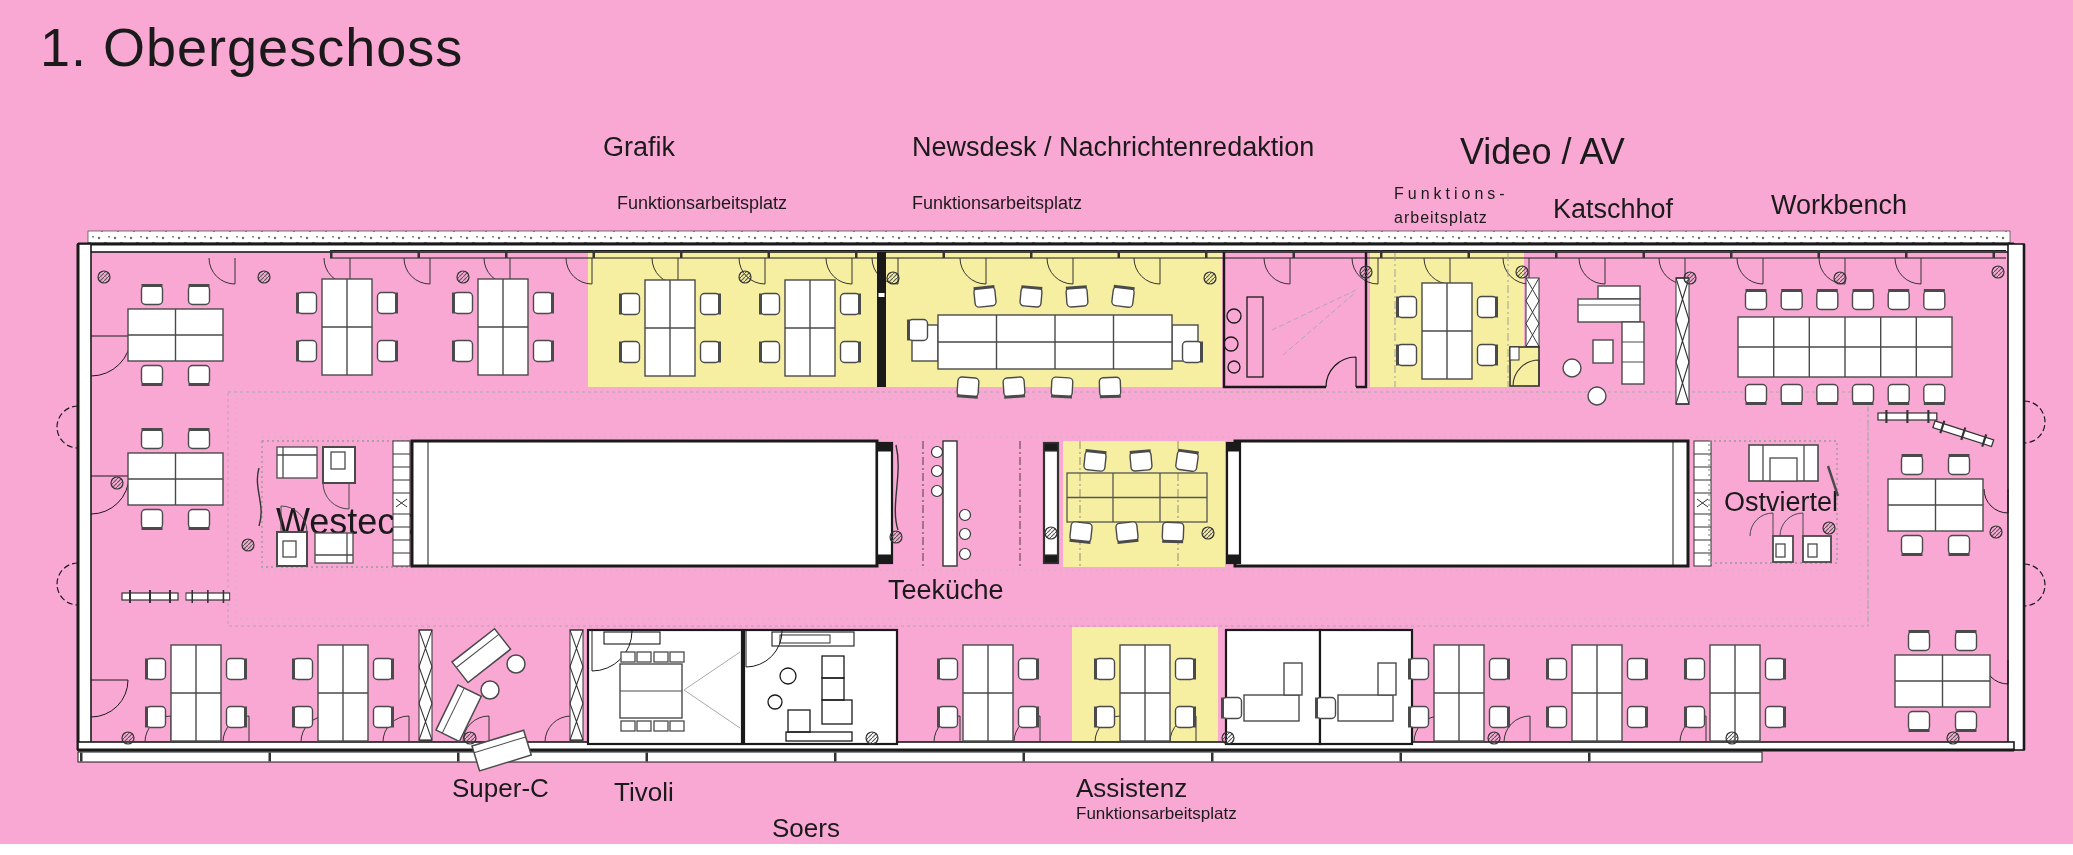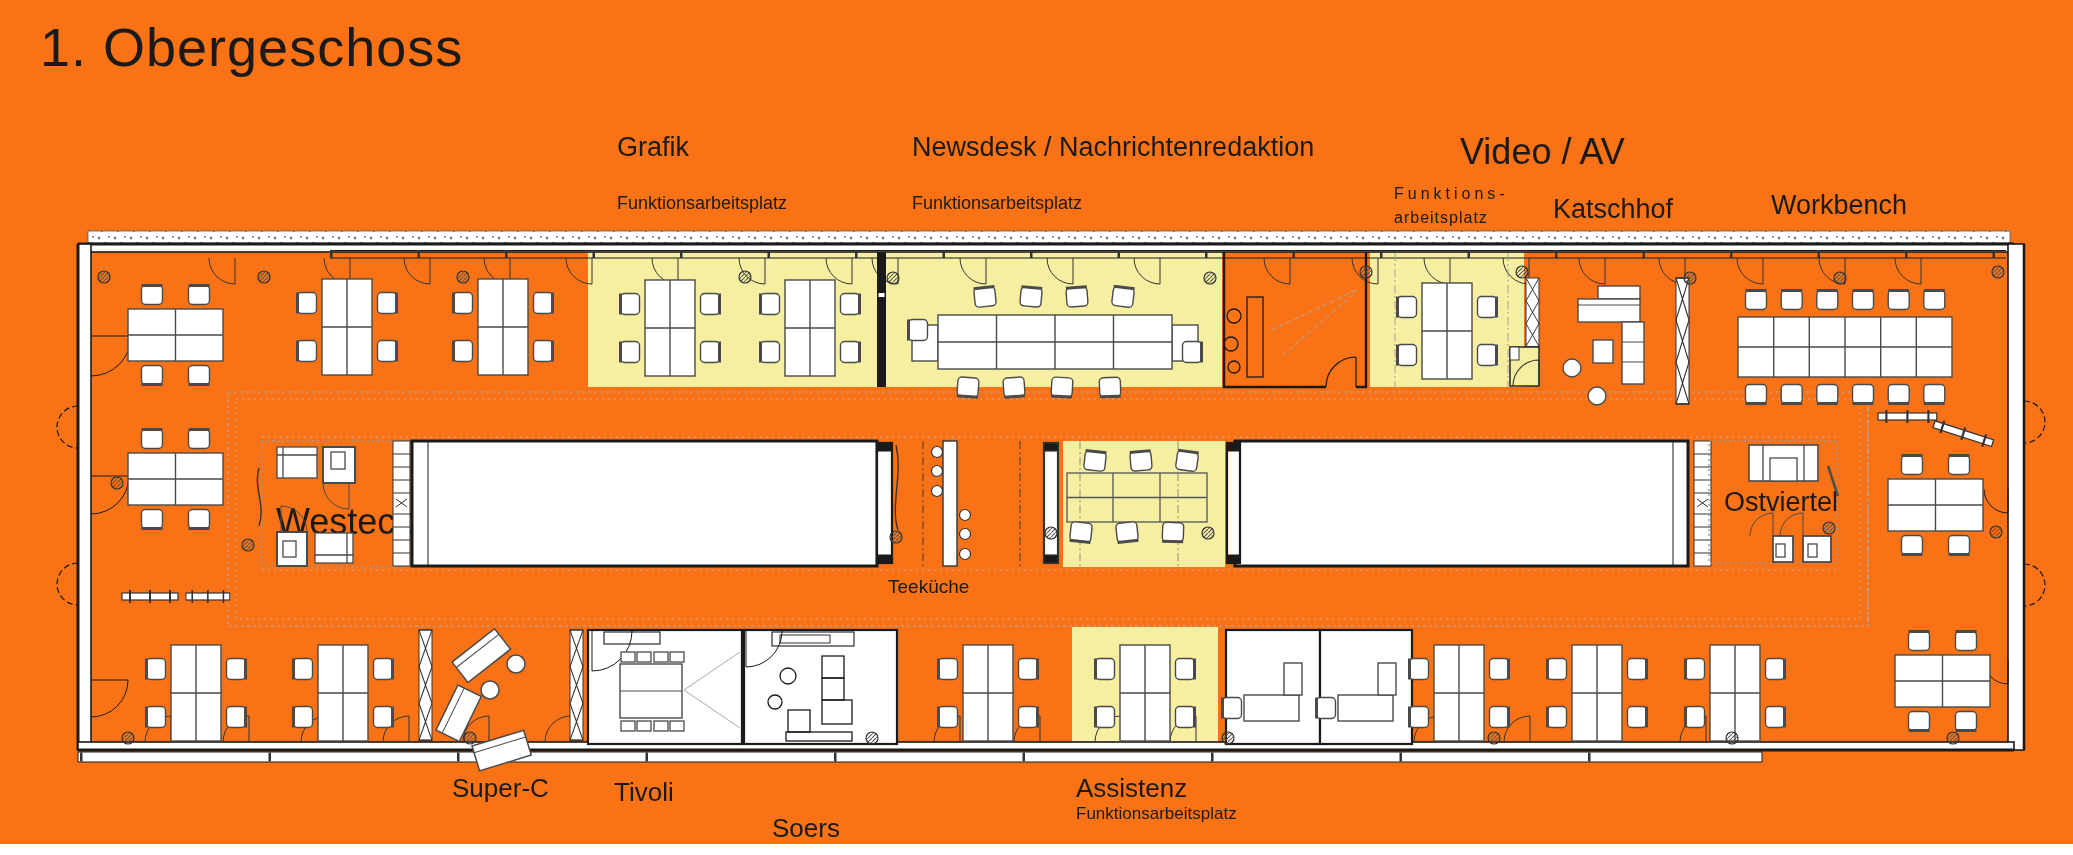--- a/index.html
+++ b/index.html
@@ -1,32 +1,32 @@
 <!DOCTYPE html>
 <html><head>
 <meta charset="utf-8">
 <style>
   :root{ --hl:#F6EFA2; --wall:#1a1a1a; --furn:#4a4a4a; --dash:#9a9a9a; }
   html,body{margin:0;padding:0;background:#fff;}
-  .canvas{position:relative;width:2073px;height:844px;background:#f97316;overflow:hidden;
+  .canvas{position:relative;width:2073px;height:844px;background:#f9a8d4;overflow:hidden;
           font-family:"Liberation Sans",sans-serif;color:#1a1a1a;}
   .plan-svg{position:absolute;left:0;top:0;}
   .lbl{position:absolute;line-height:1;white-space:nowrap;color:#1a1a1a;}
   .title{left:40px;top:20px;font-size:54px;letter-spacing:1px;}
-  .l-grafik{left:617px;top:134px;font-size:27px;}
+  .l-grafik{left:603px;top:134px;font-size:27px;}
   .l-grafik-sub{left:617px;top:194px;font-size:18px;}
   .l-newsdesk{left:912px;top:134px;font-size:27px;}
   .l-newsdesk-sub{left:912px;top:194px;font-size:18px;}
   .l-video{left:1460px;top:134px;font-size:36px;}
   .l-video-sub1{left:1394px;top:186px;font-size:16px;letter-spacing:4px;}
   .l-video-sub2{left:1394px;top:210px;font-size:16px;letter-spacing:1px;}
   .l-katschhof{left:1553px;top:196px;font-size:27px;}
   .l-workbench{left:1771px;top:192px;font-size:27px;}
   .l-westeck{left:276px;top:504px;font-size:36px;}
-  .l-teekueche{left:888px;top:577px;font-size:19px;text-align:right;}
+  .l-teekueche{left:888px;top:577px;font-size:27px;text-align:right;}
   .l-cockpit{left:1254px;top:465px;font-size:30px;}
   .l-cockpit-sub{left:1254px;top:501px;font-size:17px;}
   .l-ostviertel{left:1724px;top:489px;font-size:27px;}
   .l-superc{left:452px;top:775px;font-size:26px;}
   .l-tivoli{left:614px;top:779px;font-size:26px;}
   .l-soers{left:772px;top:815px;font-size:26px;}
   .l-assistenz{left:1076px;top:775px;font-size:26px;}
   .l-assistenz-sub{left:1076px;top:805px;font-size:17px;}
   .yz{fill:var(--hl);}
 </style>

